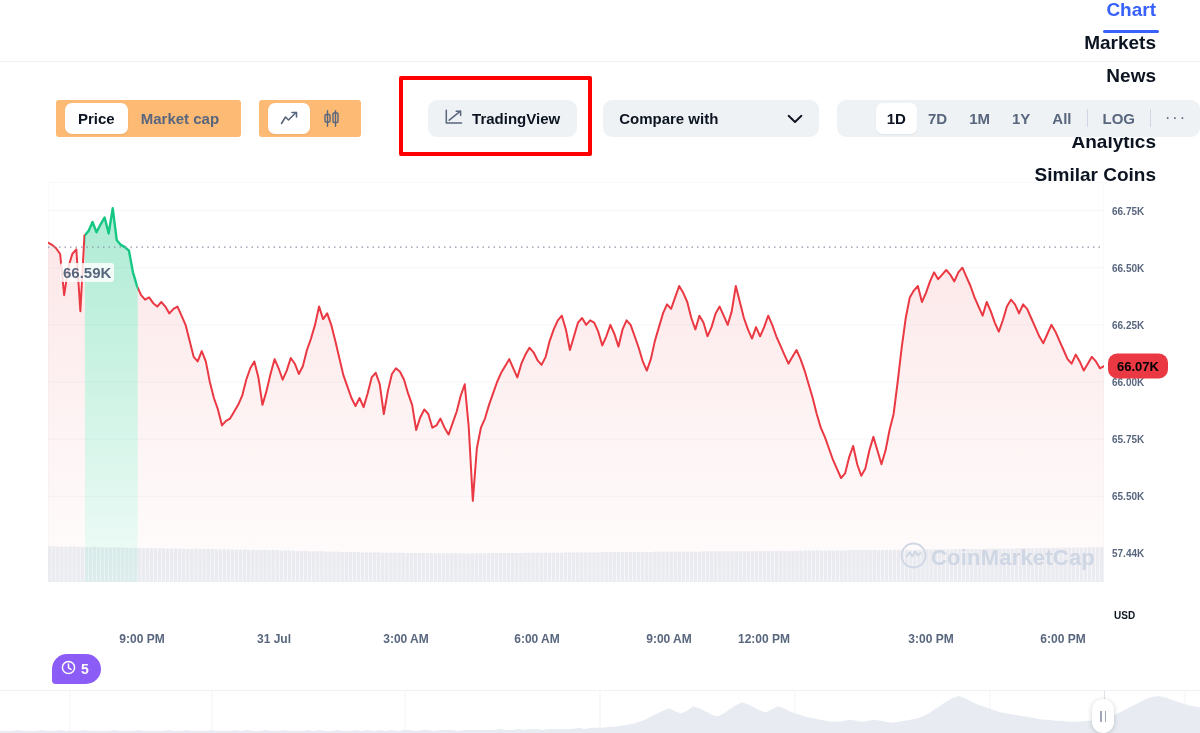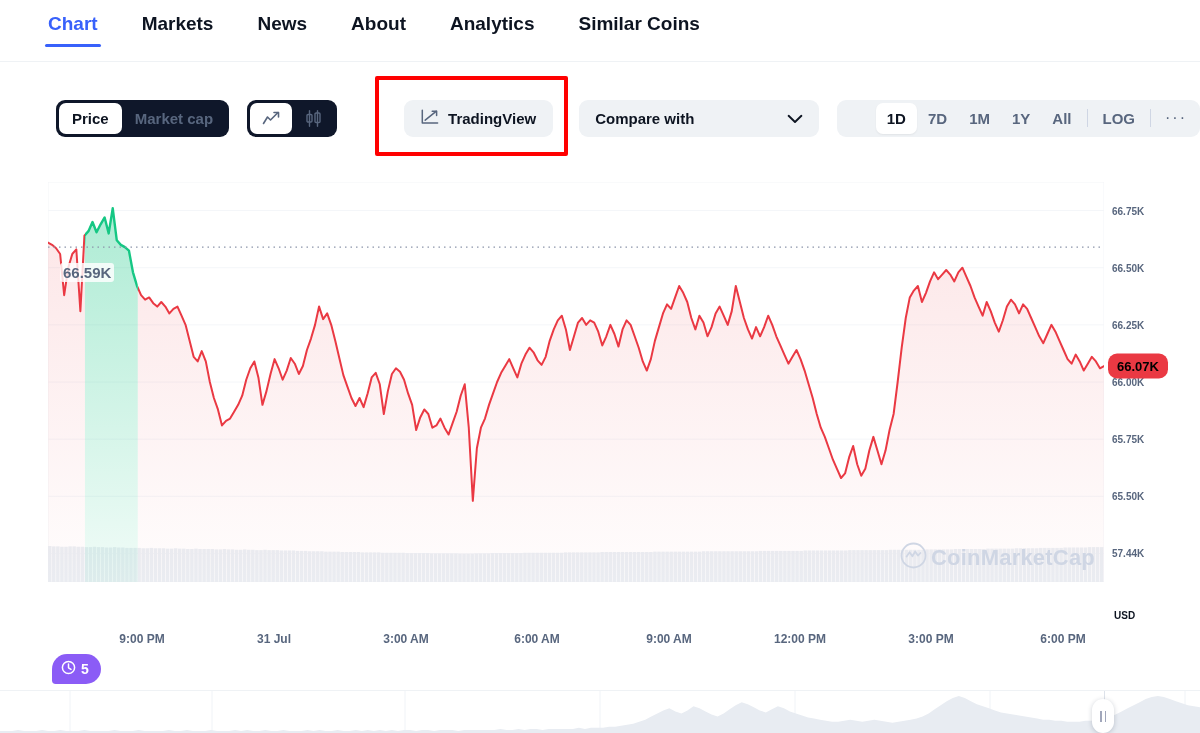--- a/index.html
+++ b/index.html
@@ -8,43 +8,44 @@
     background: #ffffff;
     font-family: "Liberation Sans", sans-serif;
     overflow: hidden;
   }
   #app { position: relative; width: 1200px; height: 733px; background:#fff; }
 
   
   .tabbar {
     position: absolute; left: 0; top: 0; width: 1200px; height: 62px;
     border-bottom: 1px solid #eff2f5;
-    display: flex; align-items: center;
-    padding-left: 48px;
+    display: flex; align-items: flex-end;
+    padding-left: 68px;
+    flex-direction: column;
   }
   .tab {
     position: relative;
     font-size: 19px; font-weight: bold; color: #0d1421;
     padding: 0 0 14px 0; margin-right: 44px;
     cursor: pointer; white-space: nowrap; line-height: 1;
   }
   .tab.active { color: #3861fb; }
   .tab.active::after {
     content: ""; position: absolute; left: -3px; right: -3px; bottom: 0;
     height: 3px; background: #3861fb; border-radius: 2px;
   }
 
   
   .toolbar {
     position: absolute; left: 0; top: 62px; width: 1200px; height: 112px;
     display: flex; align-items: center; padding-left: 56px;
   }
   .seg {
     display: flex; align-items: center;
-    background: #0f172a; border-radius: 9px; padding: 3px;
+    background: #fdba74; border-radius: 3px; padding: 9px;
     height: 37px;
   }
   .seg-btn {
     display: flex; align-items: center; justify-content: center;
     height: 31px; padding: 0 13px;
     font-size: 15px; font-weight: bold; color: #58667e;
     border-radius: 7px; cursor: pointer; white-space: nowrap;
   }
   .seg-btn.on { background: #ffffff; color: #0d1421; box-shadow: 0 1px 2px rgba(0,0,0,.06); }
 
@@ -563,21 +564,21 @@
       <div class="price-badge" style="top: 184px;">66.07K</div>
     </div>
   <div class="usd-label">USD</div>
 
   <div class="xaxis" id="xaxis">
       <div class="xtick" style="left: 142px;">9:00 PM</div>
       <div class="xtick" style="left: 274px;">31 Jul</div>
       <div class="xtick" style="left: 406px;">3:00 AM</div>
       <div class="xtick" style="left: 537px;">6:00 AM</div>
       <div class="xtick" style="left: 669px;">9:00 AM</div>
-      <div class="xtick" style="left: 800px; text-align: center;">12:00 PM</div>
+      <div class="xtick" style="left: 764px; text-align: center;">12:00 PM</div>
       <div class="xtick" style="left: 931px;">3:00 PM</div>
       <div class="xtick" style="left: 1063px;">6:00 PM</div>
     </div>
 
   <div class="hist-badge">
     <span>
       <svg width="15" height="15" viewBox="0 0 15 15" fill="none">
         <circle cx="7.5" cy="7.5" r="6.1" stroke="#ffffff" stroke-width="1.5"></circle>
         <path d="M7.5 4.1 V7.8 L10 9.4" stroke="#ffffff" stroke-width="1.5" stroke-linecap="round" stroke-linejoin="round"></path>
       </svg>

